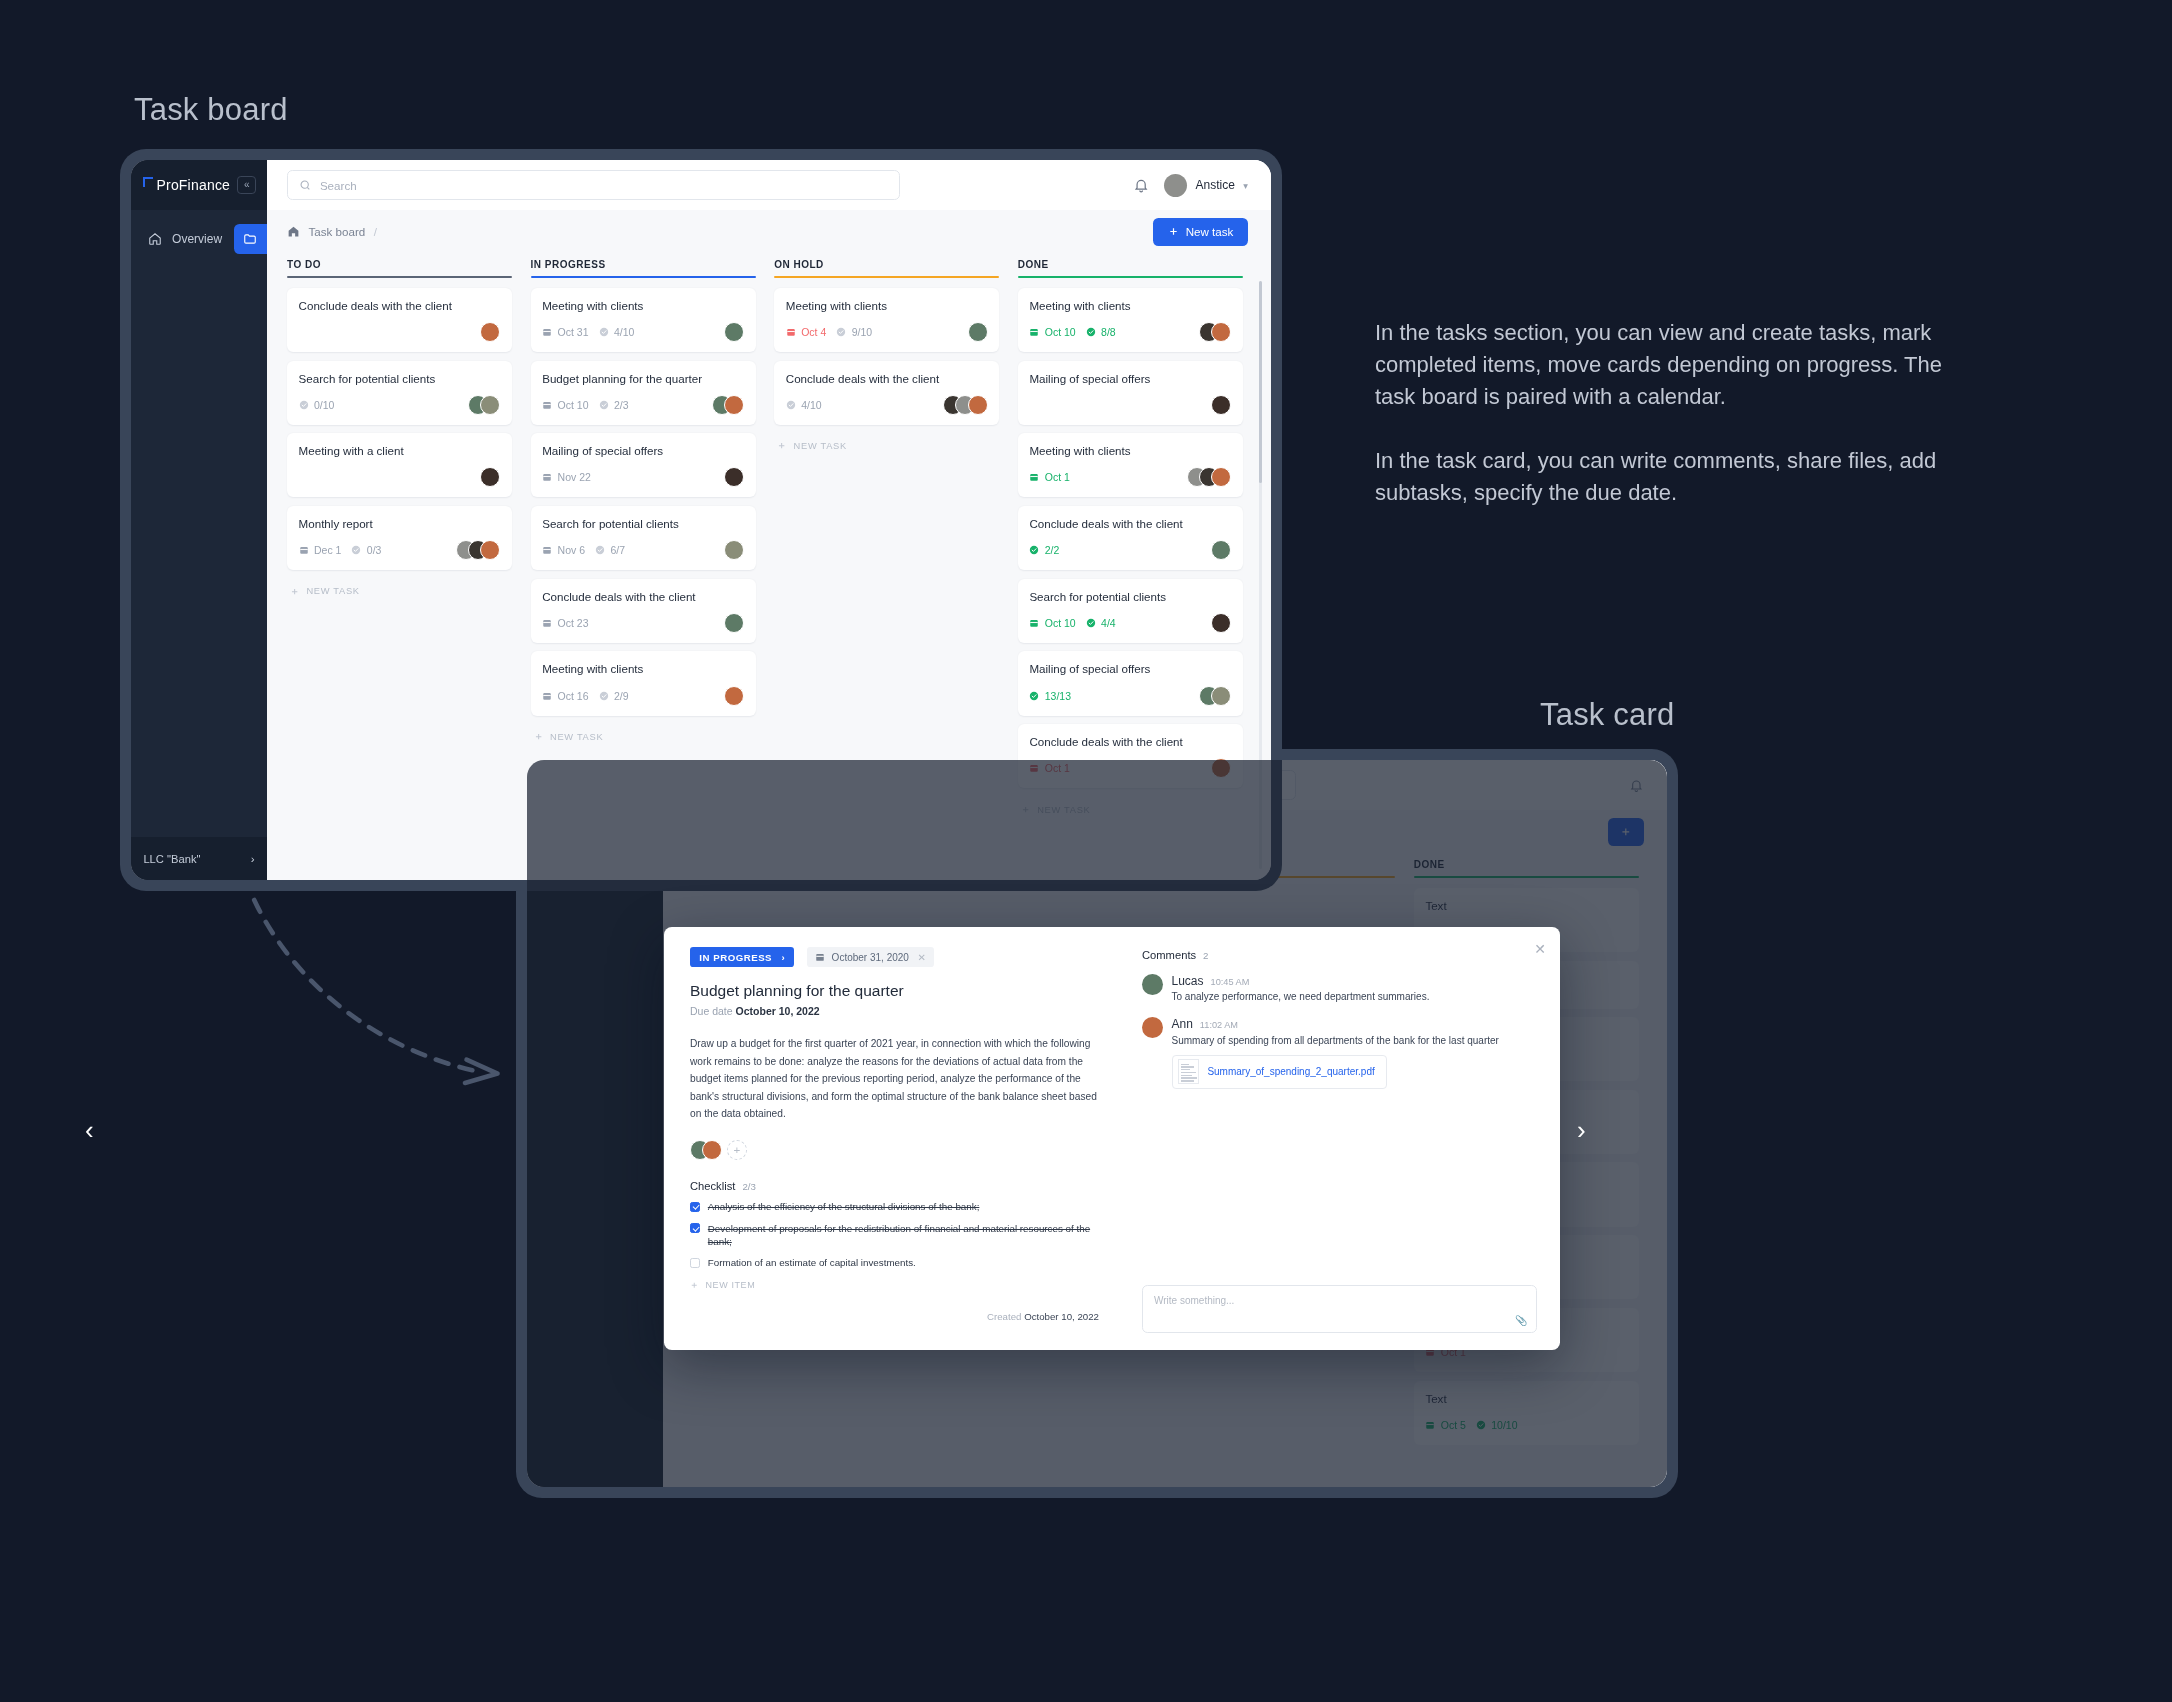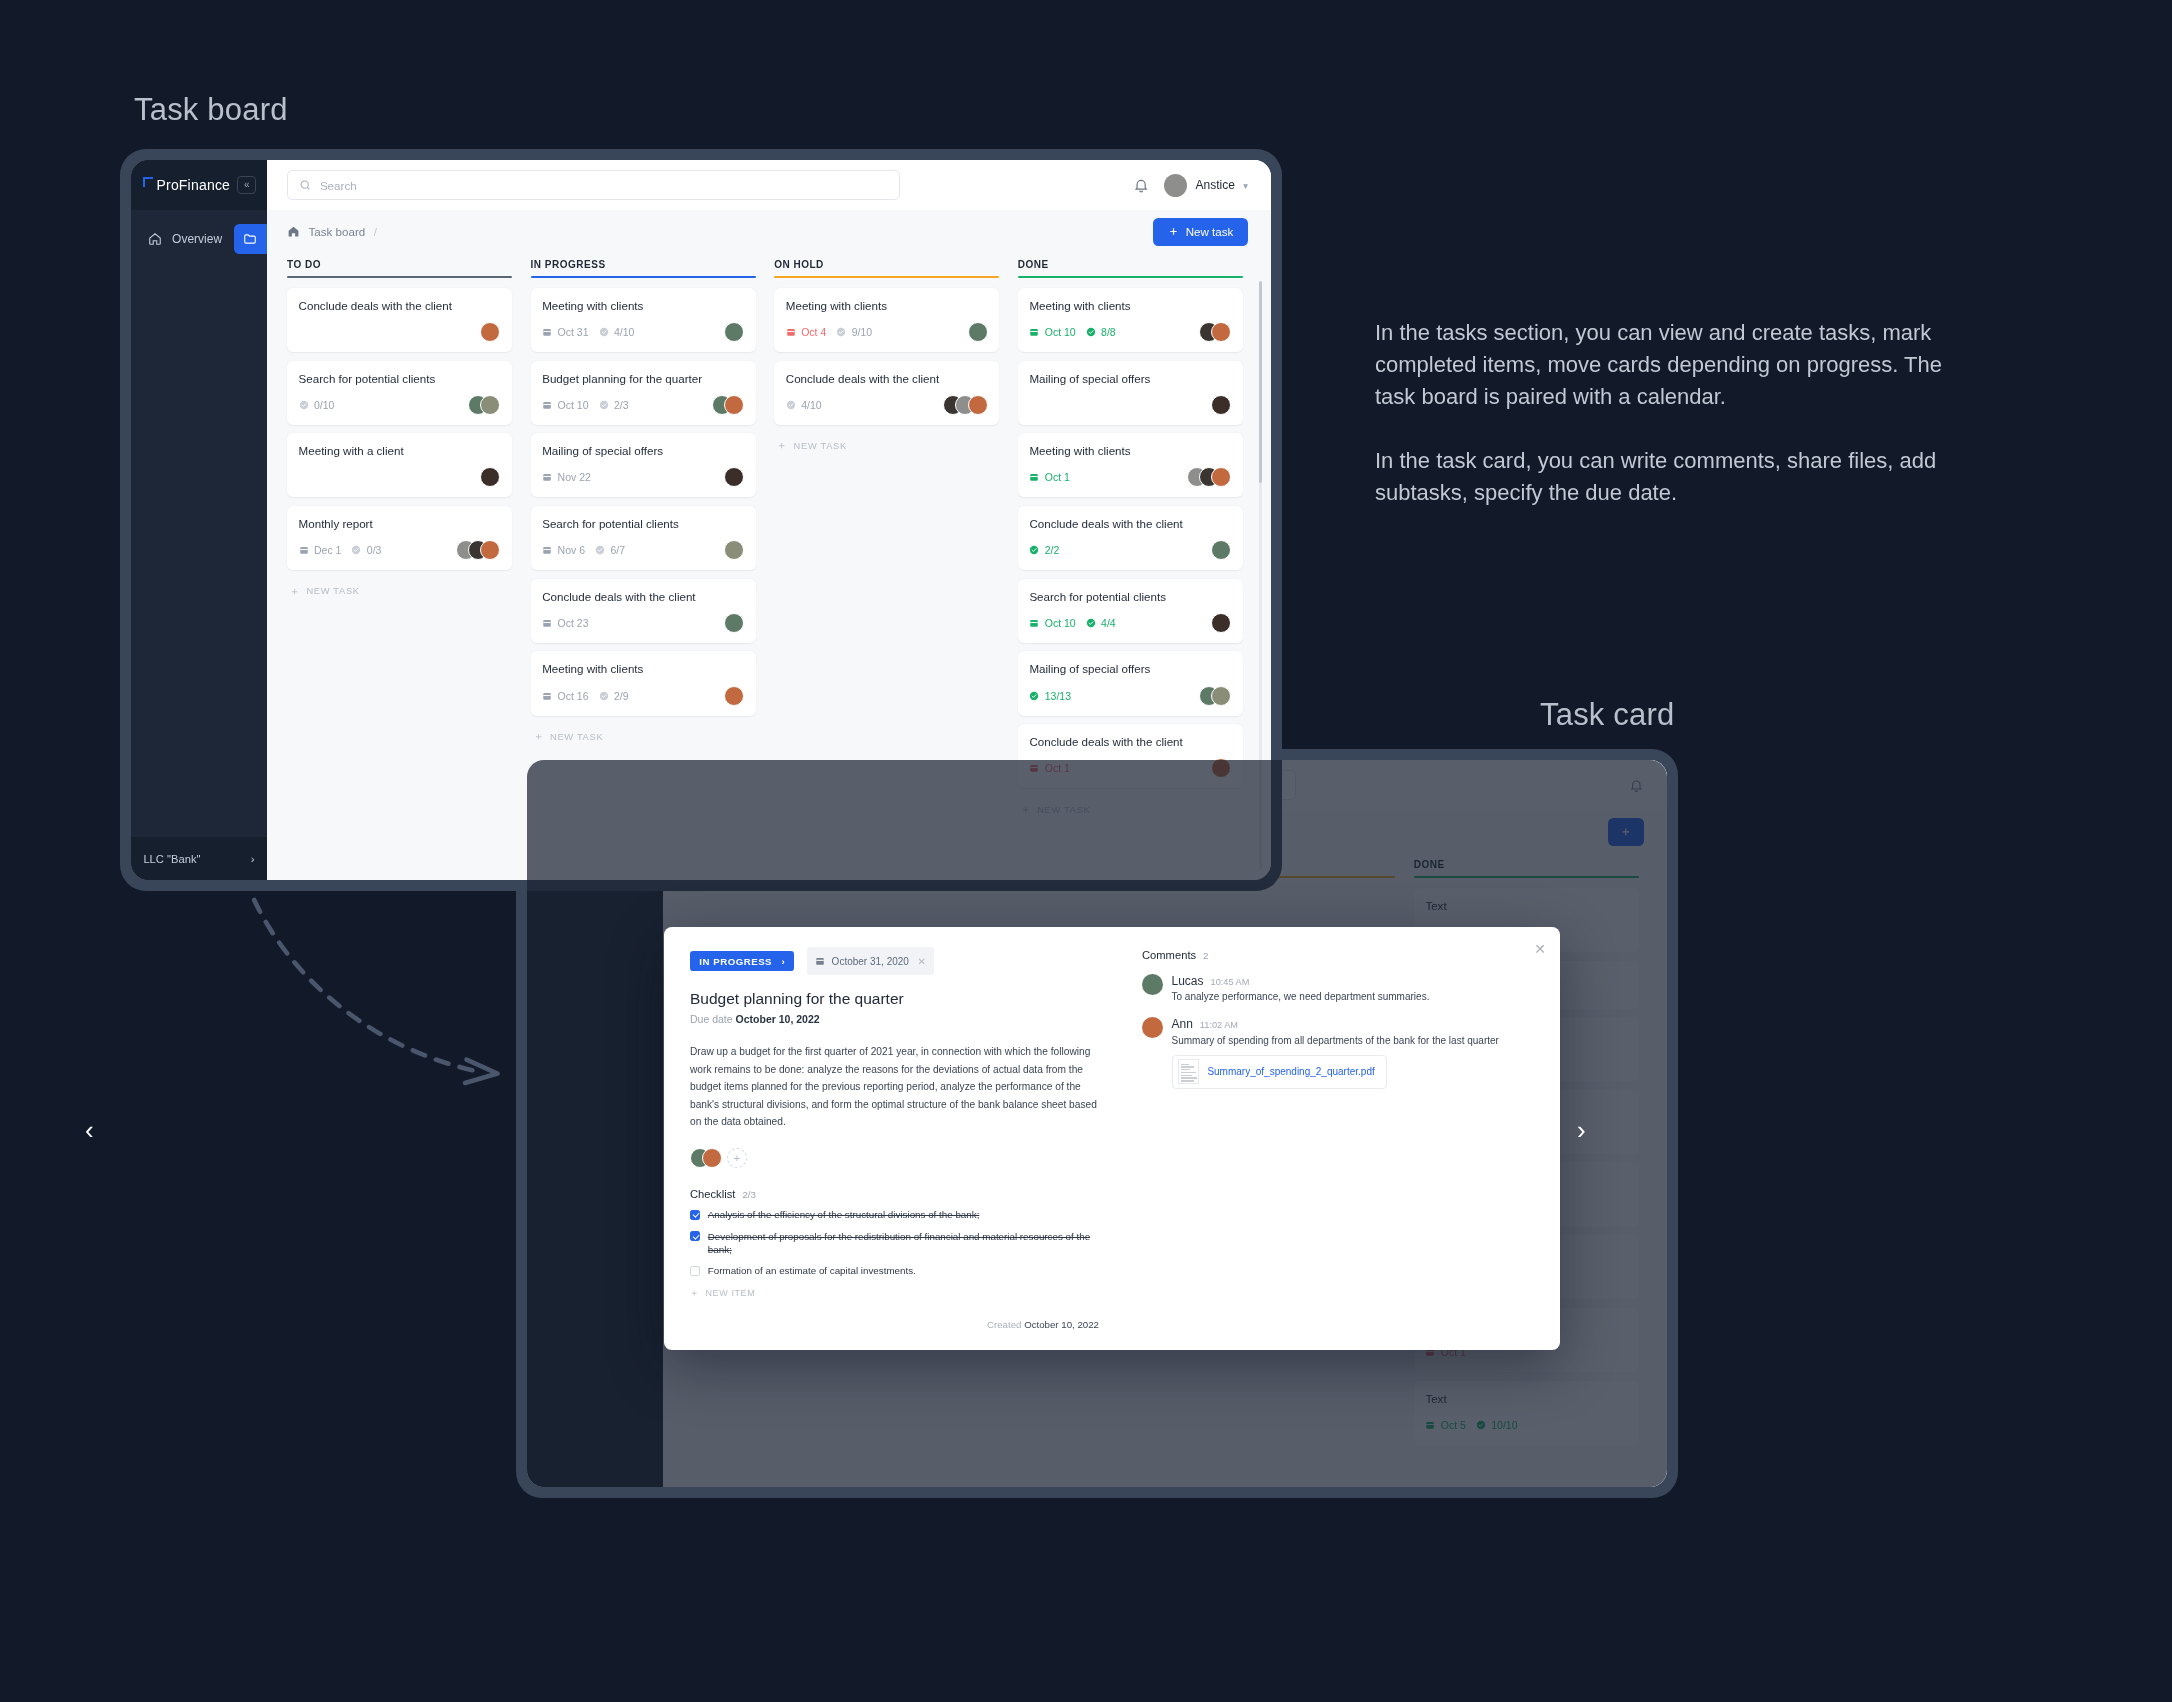--- a/index.html
+++ b/index.html
@@ -172,21 +172,21 @@
   .modal-right { flex: 1; padding: 22px 23px 17px 20px; display: flex; flex-direction: column; }
   .modal-close { position: absolute; right: 14px; top: 14px; color: #aab1bd; font-size: 14px; z-index: 2; }
 
   .statusrow { display: flex; align-items: center; gap: 12.4px; }
   .status-pill {
     background: #2563eb; color: #fff; height: 20px; border-radius: 3.1px;
     padding: 0 9.3px; display: flex; align-items: center; gap: 9.3px;
     font-size: 9.7px; font-weight: 700; letter-spacing: 0.5px;
   }
   .date-pill {
-    background: #f1f3f6; height: 28px; border-radius: 3.1px; padding: 0 7.8px;
+    background: #f1f3f6; height: 20px; border-radius: 3.1px; padding: 0 7.8px;
     display: flex; align-items: center; gap: 7px; color: #5e6a7c; font-size: 10px;
   }
   .date-pill .x { color: #b3bac4; font-size: 10px; margin-left: 1.6px; }
 
   .modal-title { font-size: 15.5px; color: #222b3a; margin-top: 14.7px; font-weight: 400; }
   .duedate { margin-top: 5.4px; font-size: 10.5px; color: #9aa3b1; }
   .duedate b { color: #2a3342; font-weight: 700; }
   .desc { margin-top: 18px; font-size: 10.2px; line-height: 17.5px; color: #3b4556; }
 
   .assignees { margin-top: 17px; display: flex; align-items: center; }
@@ -574,20 +574,24 @@
                       <i style="top:8.7px;width:9.3px"></i>
                       <i style="top:11.5px;width:14.7px"></i>
                       <i style="top:14.3px;width:11px"></i>
                       <i style="top:17px;width:16.3px"></i>
                       <i style="top:20px;width:12.4px"></i>
                     </span>
                     <span class="attach-name">Summary_of_spending_2_quarter.pdf</span>
                   </div></div>
               </div>
             </div>
+          <div class="cm-input">
+            <span>Write something...</span>
+            <span class="clip">📎</span>
+          </div>
         </div>
       </div>
 
     </div>
   </div>
   <div class="modal-nav" id="modal-prev">‹</div>
   <div class="modal-nav" id="modal-next">›</div>
 
   <div id="window-main">
     <div id="window-main-inner">

